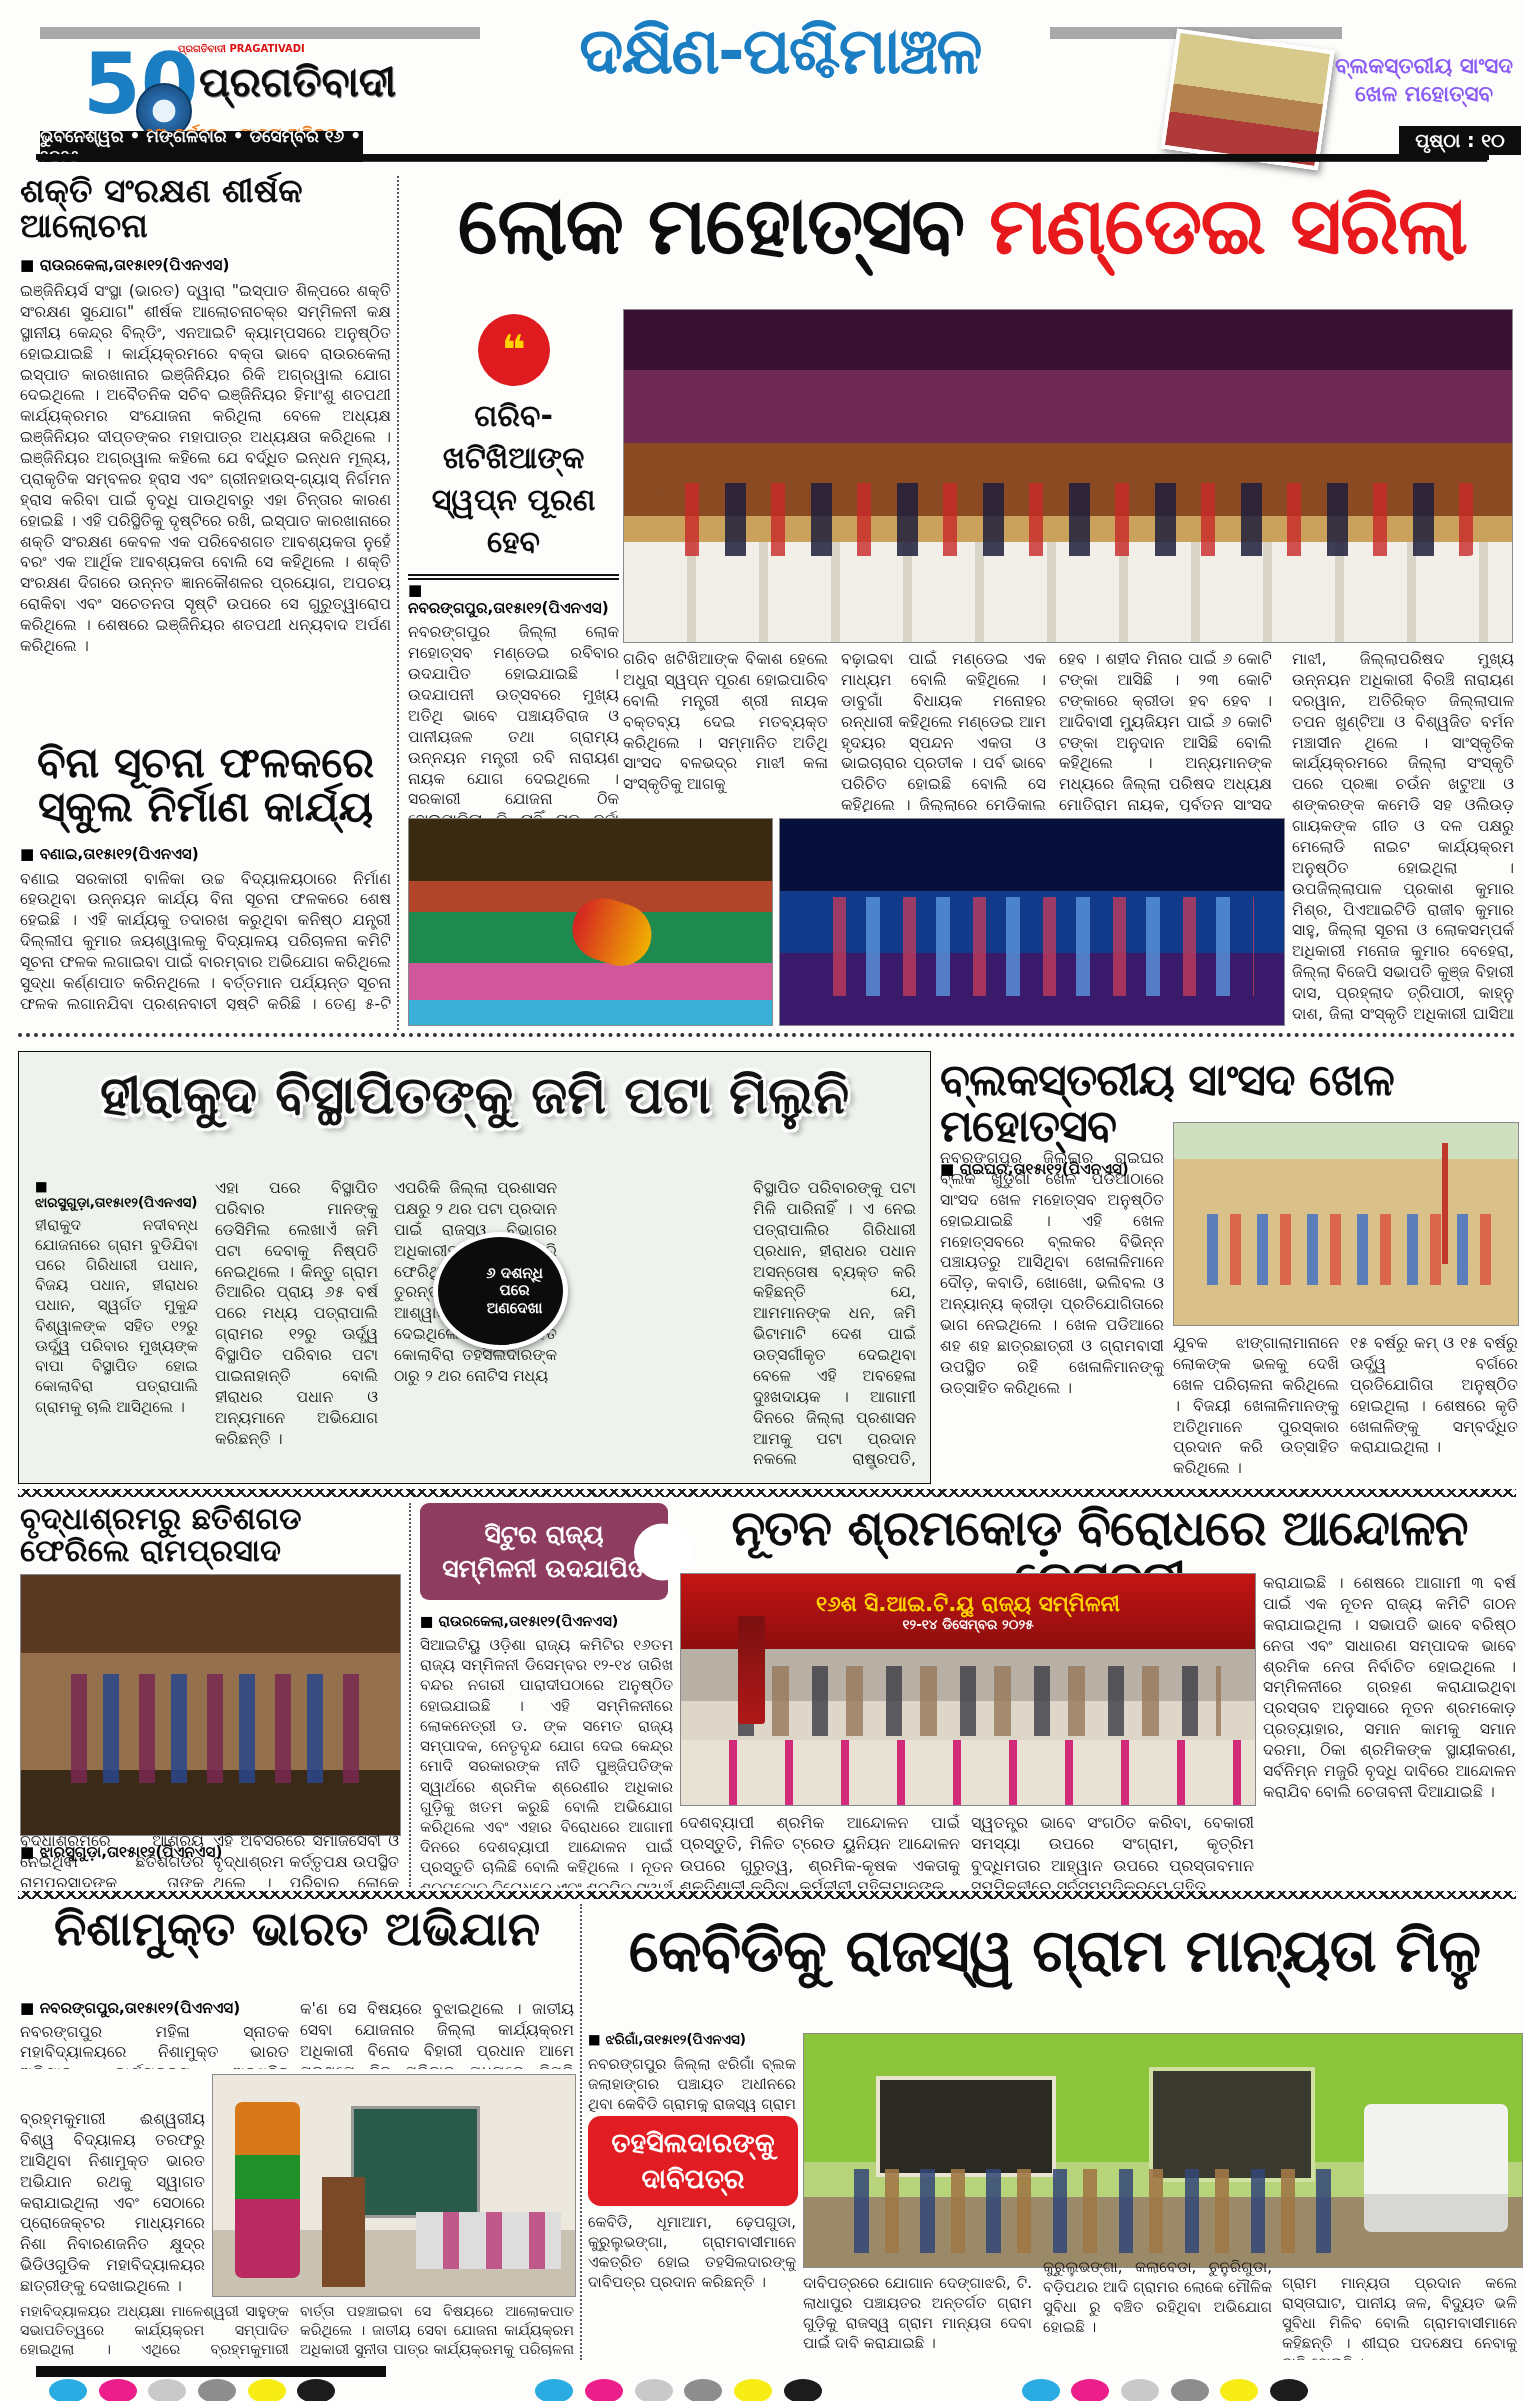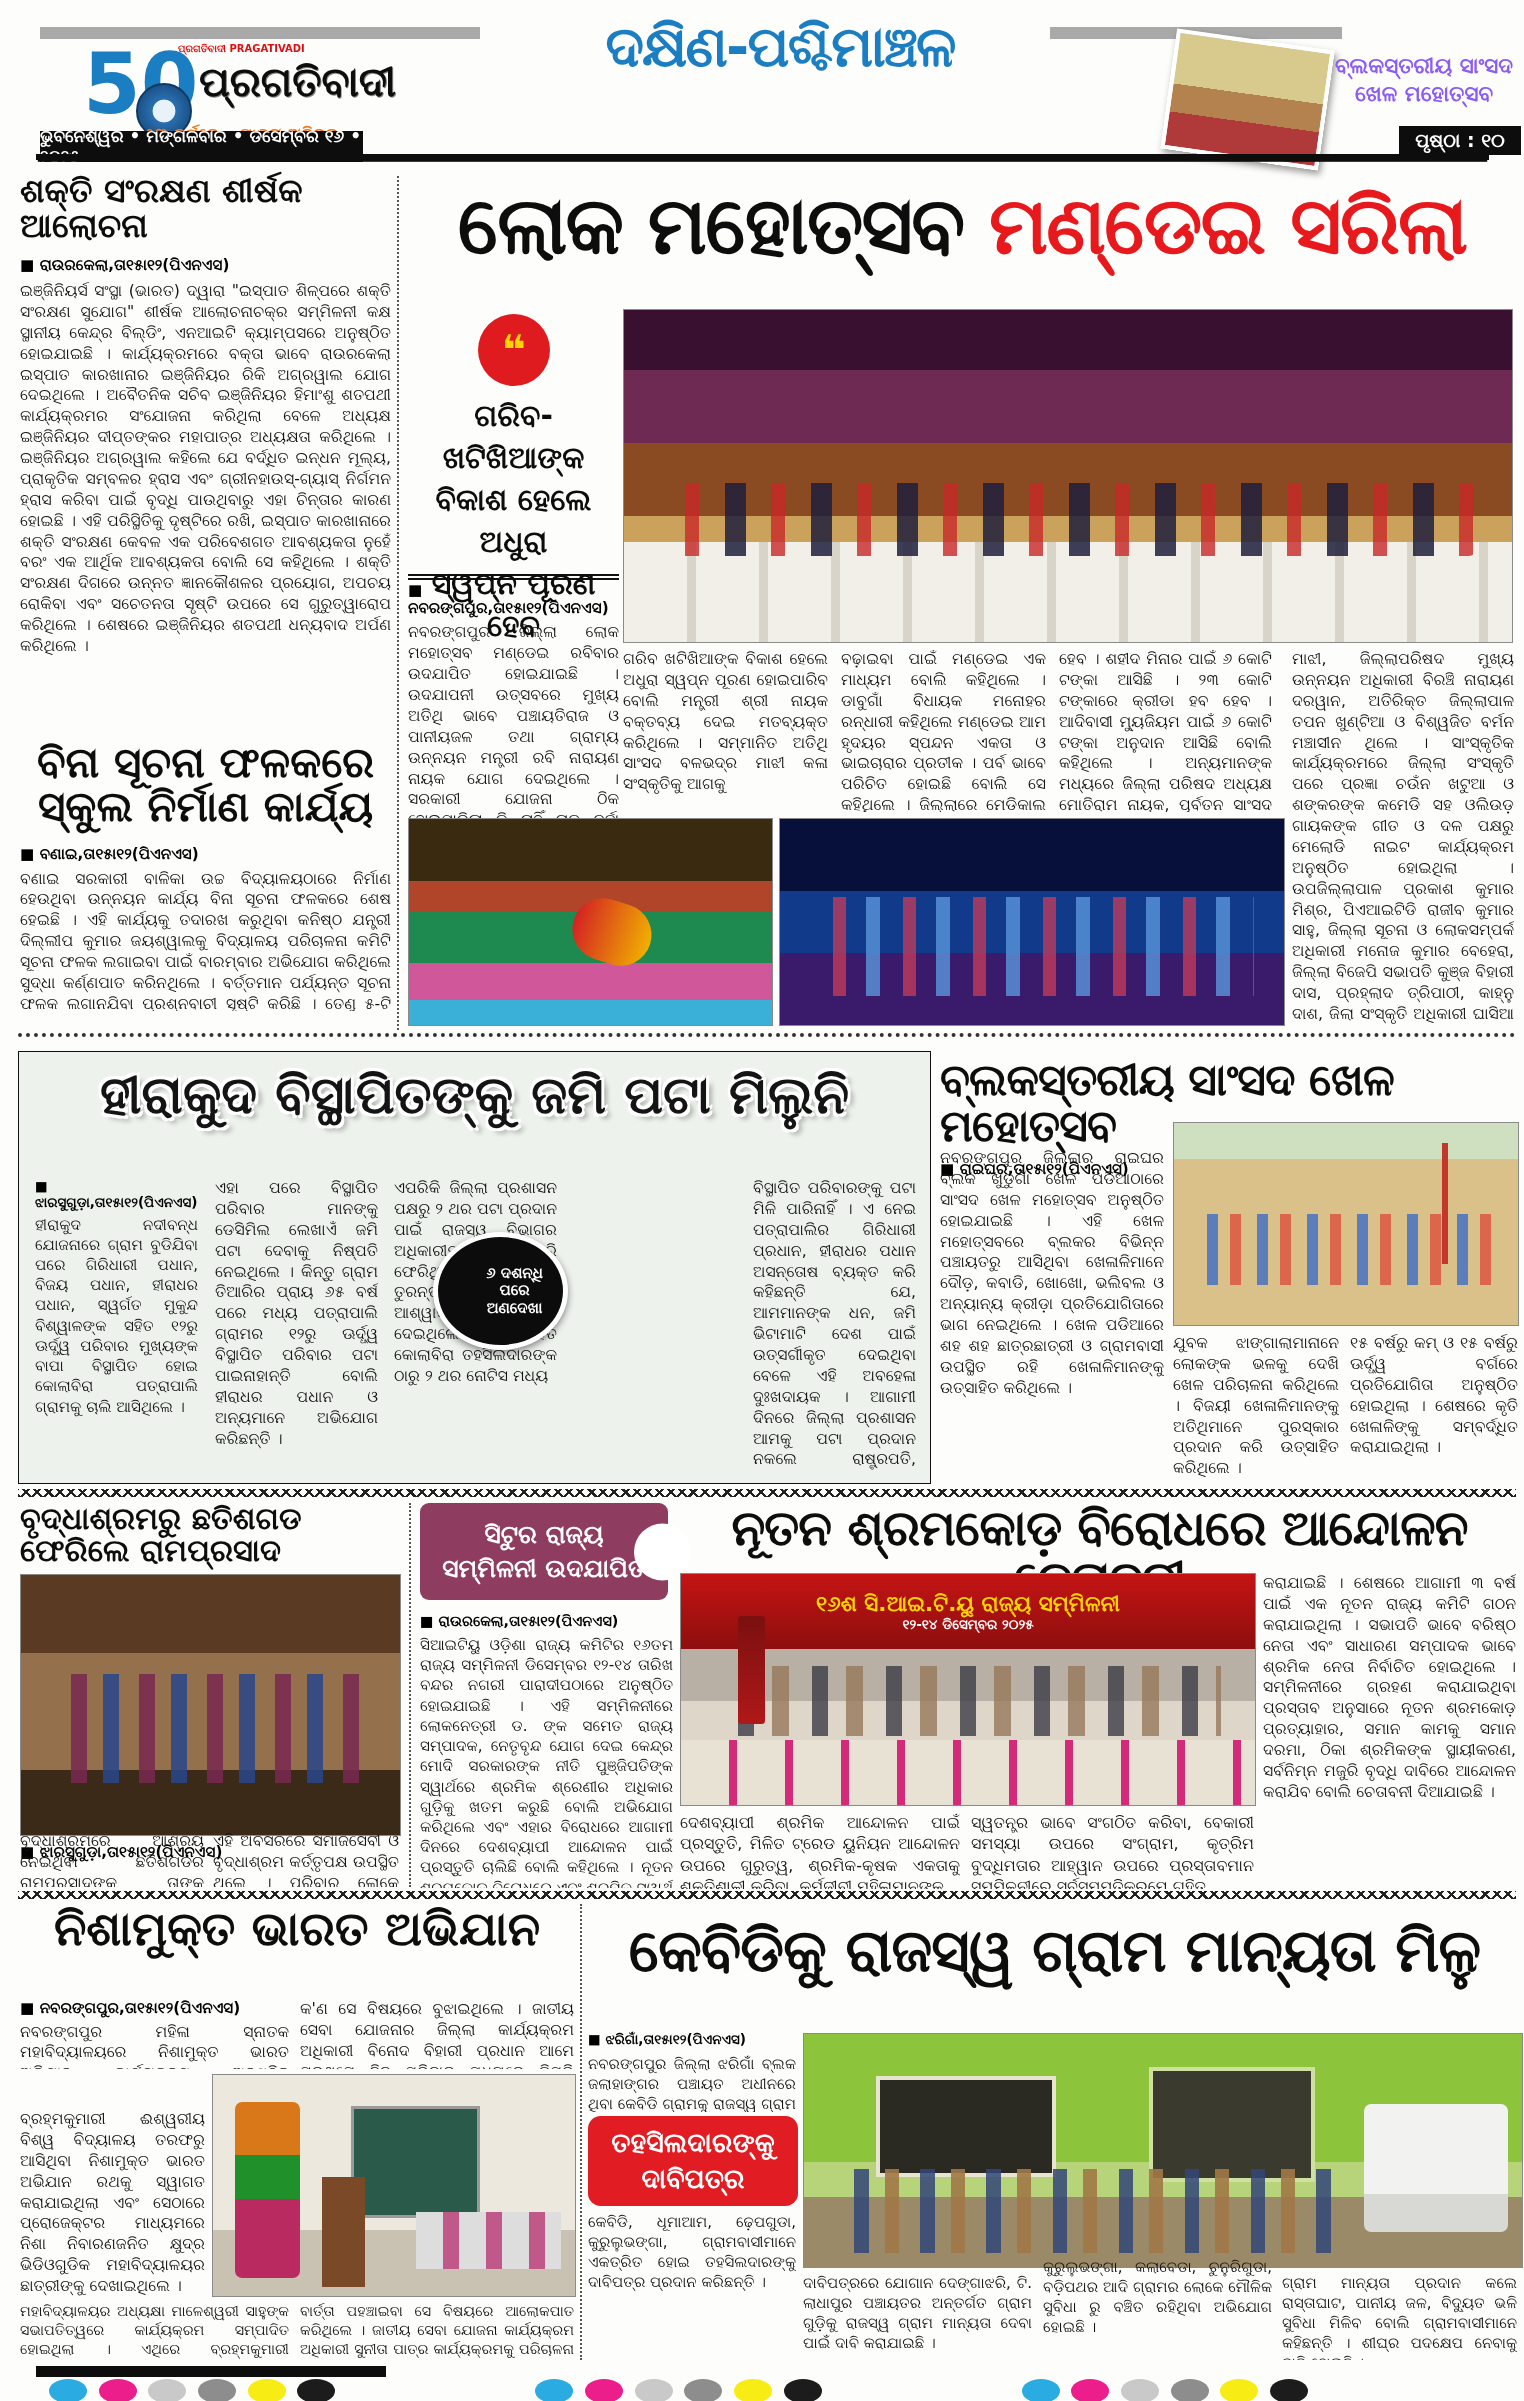--- a/index.html
+++ b/index.html
@@ -36,21 +36,21 @@
   <div class="abs" style="left:40px;top:27px;width:440px;height:11.7px;background:#a9a9a9;"></div>
   <div class="abs" style="left:1050px;top:27px;width:292px;height:11.7px;background:#a9a9a9;"></div>
 
   <div class="abs" style="left:178px;top:43px;font-size:10px;color:#d11;font-weight:bold;">ପ୍ରଗତିବାଦୀ PRAGATIVADI</div>
   <div class="abs" style="left:83px;top:43px;font-size:83px;font-weight:800;color:#1b7ec2;line-height:1;">50</div>
   <div class="abs" style="left:136px;top:83px;width:52px;height:52px;border-radius:50%;background:radial-gradient(circle at 50% 50%, #e8f2fb 30%, #2a6fb0 32%, #123e6b 100%);border:2.7px solid #0e3a66;"></div>
   <div class="abs hl" style="left:199px;top:61px;font-size:41px;color:#0d0d0d;text-shadow:0.9px 0.9px 0 #888;">ପ୍ରଗତିବାଦୀ</div>
   <div class="abs" style="left:86px;top:131px;font-size:11.7px;font-weight:bold;color:#1b7ec2;letter-spacing:1.8px;">YEARS</div>
   <div class="abs" style="left:144px;top:124px;font-size:17px;font-weight:bold;color:#f07818;">୫୩ ବର୍ଷରେ...ଯାତ୍ରା ଅବିରତ</div>
 
-  <div class="abs" style="left:466px;top:16px;width:628px;font-size:56px;font-weight:800;color:#1b7ec2;text-align:center;line-height:1.1;letter-spacing:-1.8px;">ଦକ୍ଷିଣ-ପଶ୍ଚିମାଞ୍ଚଳ</div>
+  <div class="abs" style="left:466px;top:16px;width:628px;font-size:64px;font-weight:800;color:#1b7ec2;text-align:center;line-height:1.1;letter-spacing:-1.8px;">ଦକ୍ଷିଣ-ପଶ୍ଚିମାଞ୍ଚଳ</div>
 
   <div class="abs photo" style="left:1168px;top:39px;width:151px;height:113px;transform:rotate(8deg);border:4.5px solid #fff;box-shadow:2.7px 3.6px 7.2px rgba(0,0,0,.4);
        background:linear-gradient(180deg,#d8c98c 0 45%,#b4824e 45% 70%,#b03a3a 70% 100%);"></div>
   <div class="abs centered" style="left:1326px;top:52px;width:196px;font-size:21.5px;font-weight:800;line-height:1.3;color:#8b5cf6;">
     <div>ବ୍ଲକସ୍ତରୀୟ ସାଂସଦ</div>
     <div>ଖେଳ ମହୋତ୍ସବ</div>
   </div>
 
   <div class="abs" style="left:40px;top:131px;width:323px;height:30.5px;background:#0d0d0d;color:#fff;font-size:17px;font-weight:bold;display:flex;align-items:center;justify-content:center;">ଭୁବନେଶ୍ୱର • ମଙ୍ଗଳବାର • ଡିସେମ୍ବର ୧୬ • ୨୦୨୫</div>
   <div class="abs" style="left:1399px;top:126px;width:122px;height:29px;background:#0d0d0d;color:#fff;font-size:19px;font-weight:bold;display:flex;align-items:center;justify-content:center;">ପୃଷ୍ଠା : ୧୦</div>
@@ -74,21 +74,20 @@
   <div class="btxt" style="margin-top:5.4px;height:142px;">ବଣାଇ ସରକାରୀ ବାଳିକା ଉଚ୍ଚ ବିଦ୍ୟାଳୟଠାରେ ନିର୍ମାଣ ହେଉଥିବା ଉନ୍ନୟନ କାର୍ଯ୍ୟ ବିନା ସୂଚନା ଫଳକରେ ଶେଷ ହେଇଛି । ଏହି କାର୍ଯ୍ୟକୁ ତଦାରଖ କରୁଥିବା କନିଷ୍ଠ ଯନ୍ତ୍ରୀ ଦିଲ୍ଲୀପ କୁମାର ଜୟଶ୍ୱାଲକୁ ବିଦ୍ୟାଳୟ ପରିଚାଳନା କମିଟି ସୂଚନା ଫଳକ ଲଗାଇବା ପାଇଁ ବାରମ୍ବାର ଅଭିଯୋଗ କରିଥିଲେ ସୁଦ୍ଧା କର୍ଣ୍ଣପାତ କରିନଥିଲେ । ବର୍ତ୍ତମାନ ପର୍ଯ୍ୟନ୍ତ ସୂଚନା ଫଳକ ଲଗାନଯିବା ପ୍ରଶ୍ନବାଚୀ ସୃଷ୍ଟି କରିଛି । ତେଣୁ ୫-ଟି କାର୍ଯ୍ୟକୁ ତଦନ୍ତ ପରିସରଭୁକ୍ତ କରିବା ପାଇଁ ବିଦ୍ୟାଳୟ ପରିଚାଳନା କମିଟି ଦାବି କରିଛି ।</div>
 </div>
 
 <div class="abs centered" style="left:408px;top:179px;width:1108px;font-size:79px;font-weight:800;line-height:1.2;letter-spacing:-1.8px;white-space:nowrap;">
   <span style="color:#0d0d0d;">ଲୋକ ମହୋତ୍ସବ </span><span style="color:#e8191c;">ମଣ୍ଡେଇ ସରିଲା</span>
 </div>
 
 <div class="abs" style="left:408px;top:312px;width:211px;height:262px;border-bottom:6.3px double #111;">
   <div class="quote-circle" style="margin:1.8px auto 9px auto;">❝</div>
   <div class="hl centered" style="font-size:30px;line-height:1.4;">ଗରିବ-ଖଟିଖିଆଙ୍କ</div>
-  <div class="hl centered" style="font-size:30px;line-height:1.4;">ବିକାଶ ହେଲେ ଅଧୁରା</div>
   <div class="hl centered" style="font-size:30px;line-height:1.4;">ସ୍ୱପ୍ନ ପୂରଣ ହେବ</div>
 </div>
 
 <div class="abs photo" style="left:623px;top:309px;width:888px;height:332px;
   background:linear-gradient(180deg,#3a1030 0 18%,#6e2a52 18% 40%,#8a4a22 40% 62%,#caa25c 62% 72%,#e9e4da 72% 100%),
   radial-gradient(circle at 50% 30%, rgba(255,200,80,.5), transparent 40%);">
   <div style="position:absolute;left:0;top:70%;width:100%;height:30%;background:repeating-linear-gradient(90deg,#f2efe8 0 63px,#d9d4c8 63px 72px);"></div>
   <div style="position:absolute;left:4%;top:52%;width:92%;height:22%;background:repeating-linear-gradient(90deg,transparent 0 25px,rgba(200,40,40,.8) 25px 39px,transparent 39px 65px,rgba(30,30,60,.85) 65px 86px);border-radius:7.2px;"></div>
 </div>
 

